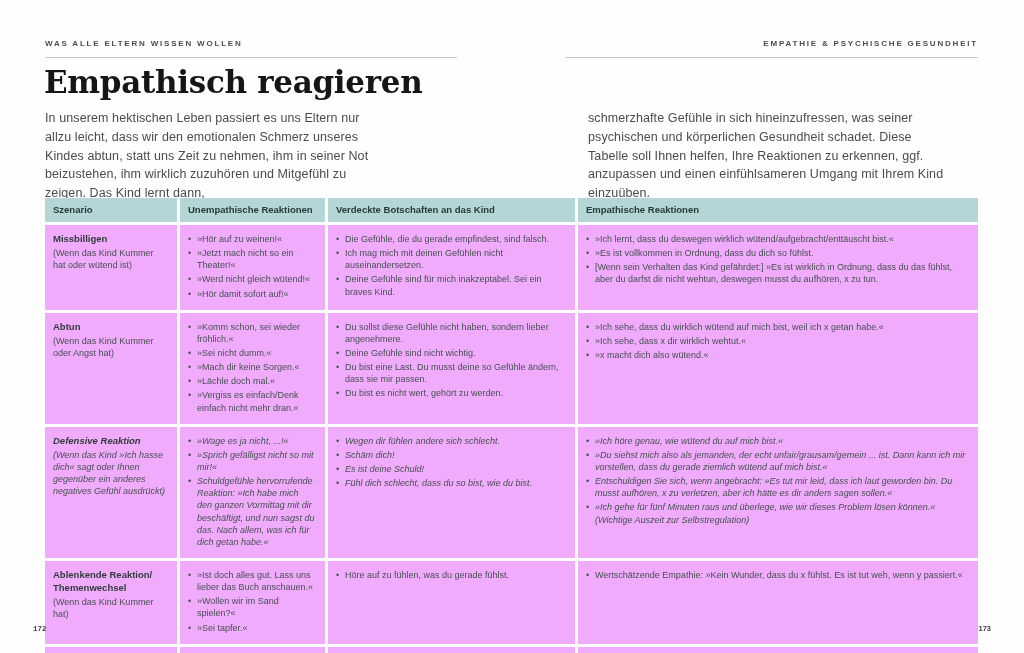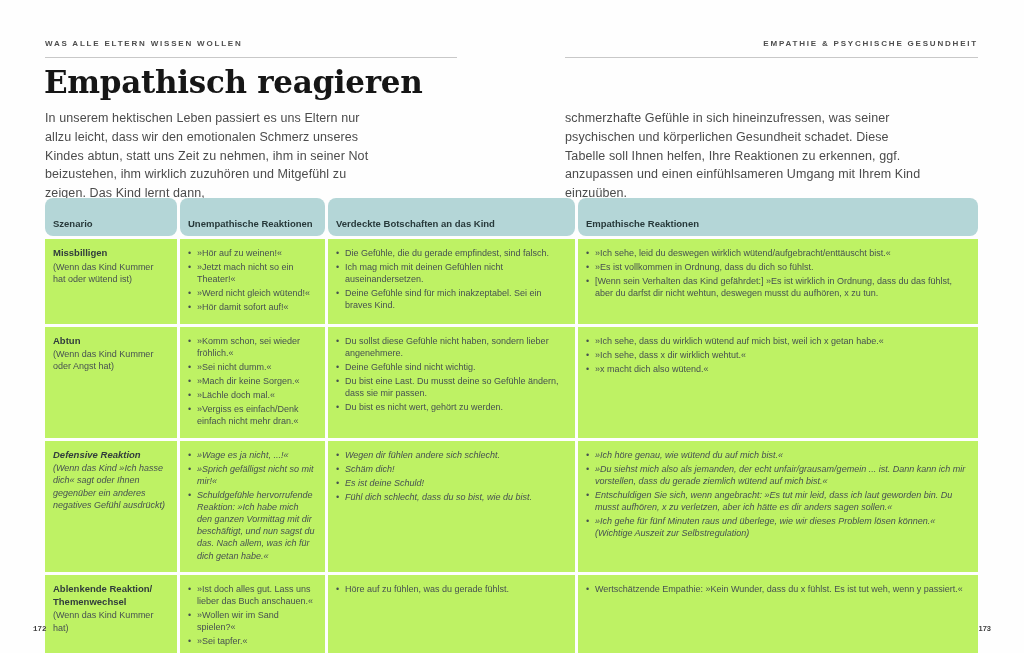--- a/index.html
+++ b/index.html
@@ -20,34 +20,34 @@
   .page-title {
     position:absolute; left:44px; top:64px;
     font-family:"DejaVu Serif","Liberation Serif",serif;
     font-weight:700; font-size:31px; color:#161616; letter-spacing:-0.3px;
   }
   .intro {
     position:absolute; top:109px; font-size:12.5px; line-height:1.5;
     color:#4b4b4b; letter-spacing:0.1px;
   }
   .intro-left { left:45px; width:325px; }
-  .intro-right { left:565px; width:360px; }
+  .intro-right { left:588px; width:360px; }
   .rtable { position:absolute; left:45px; top:198px; width:933px; }
   .trow {
     display:grid; grid-template-columns:132px 145px 247px 1fr;
     gap:3px; margin-bottom:3px;
   }
   .cell {
-    background:#bef264; padding:8px 10px 8px 8px;
+    background:#f0abfc; padding:8px 10px 8px 8px;
     font-size:9px; line-height:1.35; color:#475151;
   }
   .thead { min-height:24px; }
   .thead .cell {
     background:#b4d6d7; font-weight:700; font-size:9.5px;
-    color:#27393a; padding:20px 8px 5px;border-radius:8px;
+    color:#27393a; padding:6px 8px 5px;
   }
   #tbody .trow:nth-child(1) { min-height:72px; }
   #tbody .trow:nth-child(2) { min-height:66px; }
   #tbody .trow:nth-child(3) { min-height:102px;font-style:italic; }
   #tbody .trow:nth-child(4) { min-height:47px; }
   #tbody .trow:nth-child(5) { min-height:77px; }
   .sc-title { font-weight:700; font-size:9.5px; color:#313c3c; margin-bottom:1px; }
   .sc-sub { font-size:9px; }
   .cell ul { list-style:none; }
   .cell li { position:relative; padding-left:9px; margin-bottom:2px; }
@@ -96,21 +96,21 @@
     </div>
     <div class="cell">
       <ul>
               <li>Die Gefühle, die du gerade empfindest, sind falsch.</li>
               <li>Ich mag mich mit deinen Gefühlen nicht auseinandersetzen.</li>
               <li>Deine Gefühle sind für mich inakzeptabel. Sei ein braves Kind.</li>
             </ul>
     </div>
     <div class="cell">
       <ul>
-              <li>»Ich sehe, leid du deswegen wirklich wütend/aufgebracht/enttäuscht bist.«</li>
+              <li>»Ich lernt, dass du deswegen wirklich wütend/aufgebracht/enttäuscht bist.«</li>
               <li>»Es ist vollkommen in Ordnung, dass du dich so fühlst.</li>
               <li>[Wenn sein Verhalten das Kind gefährdet:] »Es ist wirklich in Ordnung, dass du das fühlst, aber du darfst dir nicht wehtun, deswegen musst du aufhören, x zu tun.</li>
             </ul>
     </div>
   </div>
 
   <div class="trow">
     <div class="cell">
       <div class="sc-title">Abtun</div>
       <div class="sc-sub">(Wenn das Kind Kummer oder Angst hat)</div>

